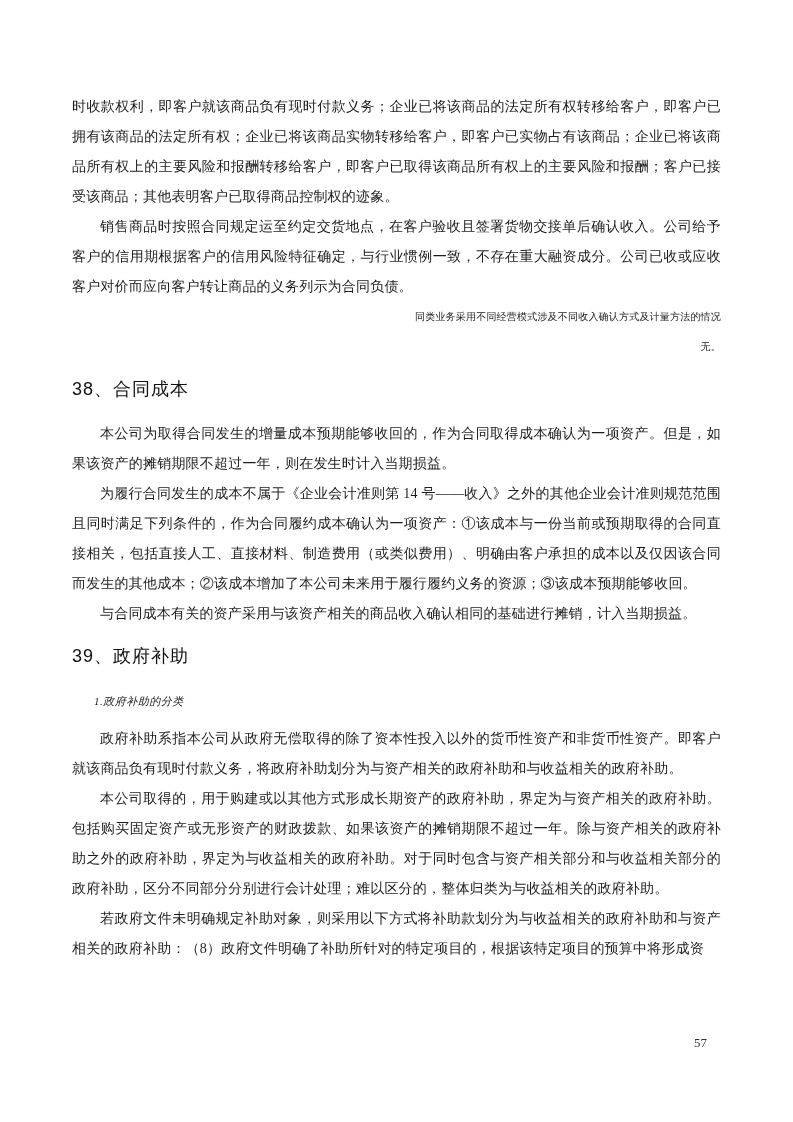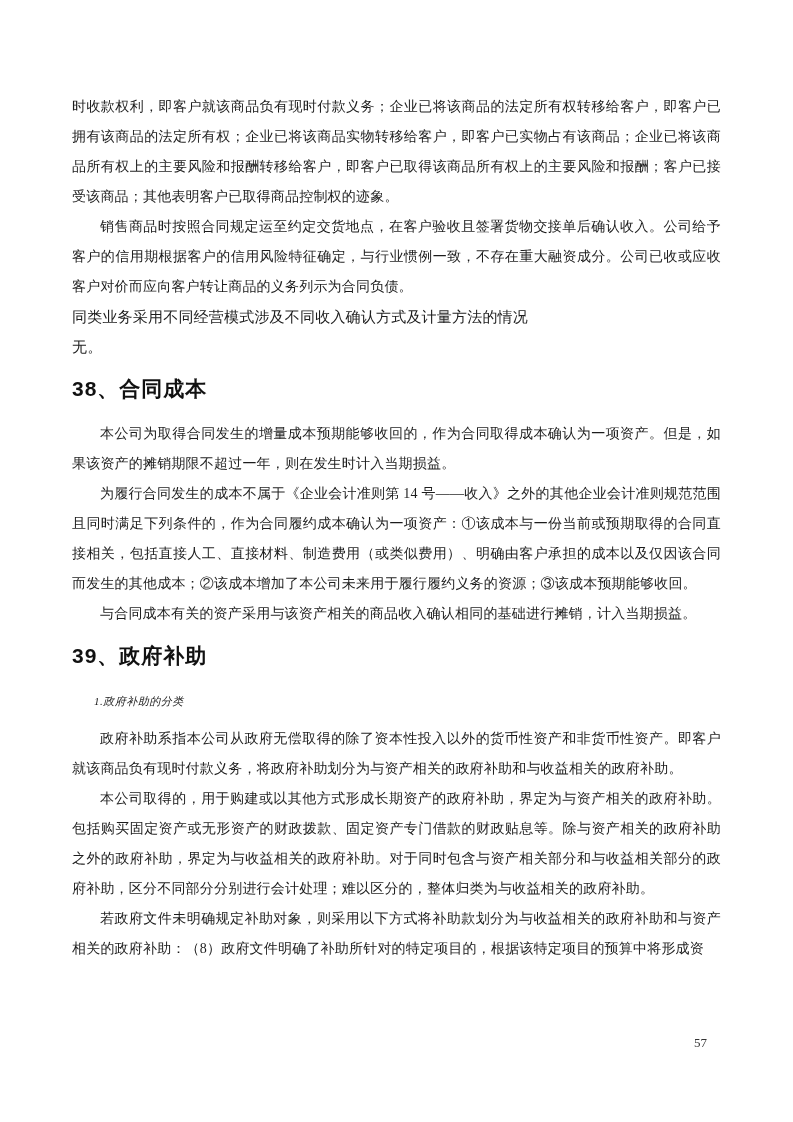--- a/index.html
+++ b/index.html
@@ -30,29 +30,29 @@
     font-size: 14px;
     line-height: 30px;
     text-align: justify;
     text-justify: inter-ideograph;
     letter-spacing: 0.2px;
   }
   .indent {
     text-indent: 2em;
   }
   .small {
-    font-size: 15px;
+    font-size: 10px;
     line-height: 30px;
-    text-align: left;
+    text-align: right;
     letter-spacing: 0.2px;
   }
   .heading {
     font-family: "Liberation Sans", "DejaVu Sans", sans-serif;
-    font-weight: bold;
-    font-size: 21px;
+    font-weight: normal;
+    font-size: 18px;
     line-height: 28px;
     margin: 13px 0 16px 0 !important;
     letter-spacing: 1px;
     color: #111111;
   }
   .subheading {
     font-size: 11px;
     line-height: 30px;
     text-indent: 2em;
     margin: 0 0 8px 0 !important;
@@ -78,17 +78,17 @@
       <p class="body indent">销售商品时按照合同规定运至约定交货地点，在客户验收且签署货物交接单后确认收入。公司给予客户的信用期根据客户的信用风险特征确定，与行业惯例一致，不存在重大融资成分。公司已收或应收客户对价而应向客户转让商品的义务列示为合同负债。</p>
       <p class="small">同类业务采用不同经营模式涉及不同收入确认方式及计量方法的情况</p>
       <p class="small">无。</p>
       <h2 class="heading">38、合同成本</h2>
       <p class="body indent">本公司为取得合同发生的增量成本预期能够收回的，作为合同取得成本确认为一项资产。但是，如果该资产的摊销期限不超过一年，则在发生时计入当期损益。</p>
       <p class="body indent">为履行合同发生的成本不属于《企业会计准则第 14 号——收入》之外的其他企业会计准则规范范围且同时满足下列条件的，作为合同履约成本确认为一项资产：①该成本与一份当前或预期取得的合同直接相关，包括直接人工、直接材料、制造费用（或类似费用）、明确由客户承担的成本以及仅因该合同而发生的其他成本；②该成本增加了本公司未来用于履行履约义务的资源；③该成本预期能够收回。</p>
       <p class="body indent">与合同成本有关的资产采用与该资产相关的商品收入确认相同的基础进行摊销，计入当期损益。</p>
       <h2 class="heading">39、政府补助</h2>
       <p class="subheading">1.政府补助的分类</p>
       <p class="body indent">政府补助系指本公司从政府无偿取得的除了资本性投入以外的货币性资产和非货币性资产。即客户就该商品负有现时付款义务，将政府补助划分为与资产相关的政府补助和与收益相关的政府补助。</p>
-      <p class="body indent">本公司取得的，用于购建或以其他方式形成长期资产的政府补助，界定为与资产相关的政府补助。包括购买固定资产或无形资产的财政拨款、固定资产专门借款的财政贴息等。除与资产相关的政府补助之外的政府补助，界定为与收益相关的政府补助。对于同时包含与资产相关部分和与收益相关部分的政府补助，区分不同部分分别进行会计处理；难以区分的，整体归类为与收益相关的政府补助。</p>
+      <p class="body indent">本公司取得的，用于购建或以其他方式形成长期资产的政府补助，界定为与资产相关的政府补助。包括购买固定资产或无形资产的财政拨款、如果该资产的摊销期限不超过一年。除与资产相关的政府补助之外的政府补助，界定为与收益相关的政府补助。对于同时包含与资产相关部分和与收益相关部分的政府补助，区分不同部分分别进行会计处理；难以区分的，整体归类为与收益相关的政府补助。</p>
       <p class="body indent">若政府文件未明确规定补助对象，则采用以下方式将补助款划分为与收益相关的政府补助和与资产相关的政府补助：（8）政府文件明确了补助所针对的特定项目的，根据该特定项目的预算中将形成资</p>
     </div>
   <div class="page-number">57</div>
 </div>
 
 </body></html>

